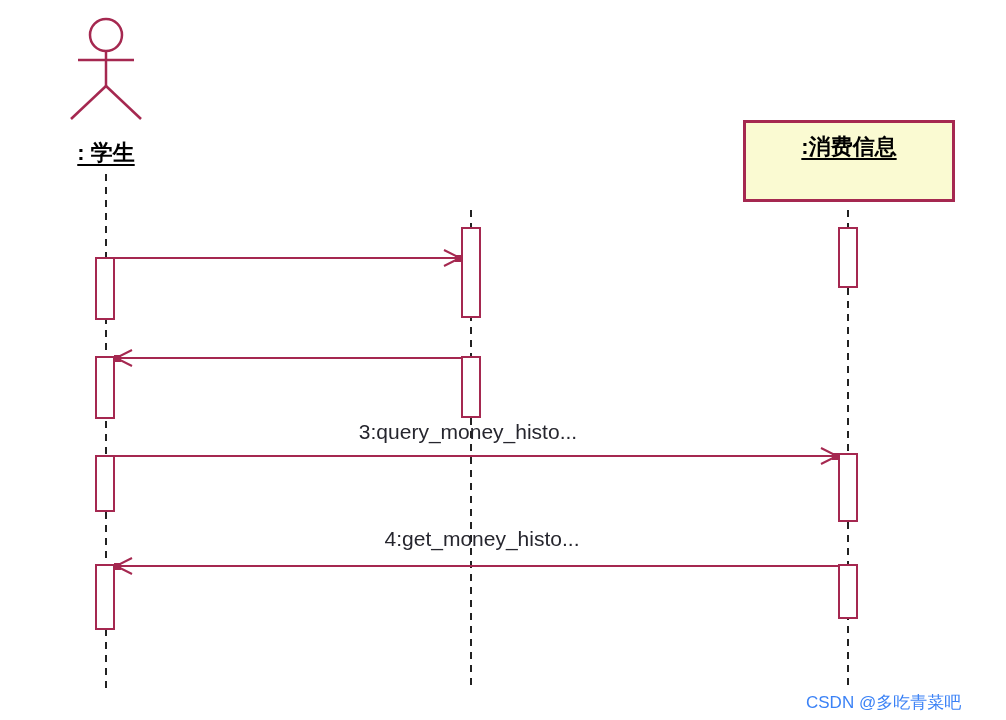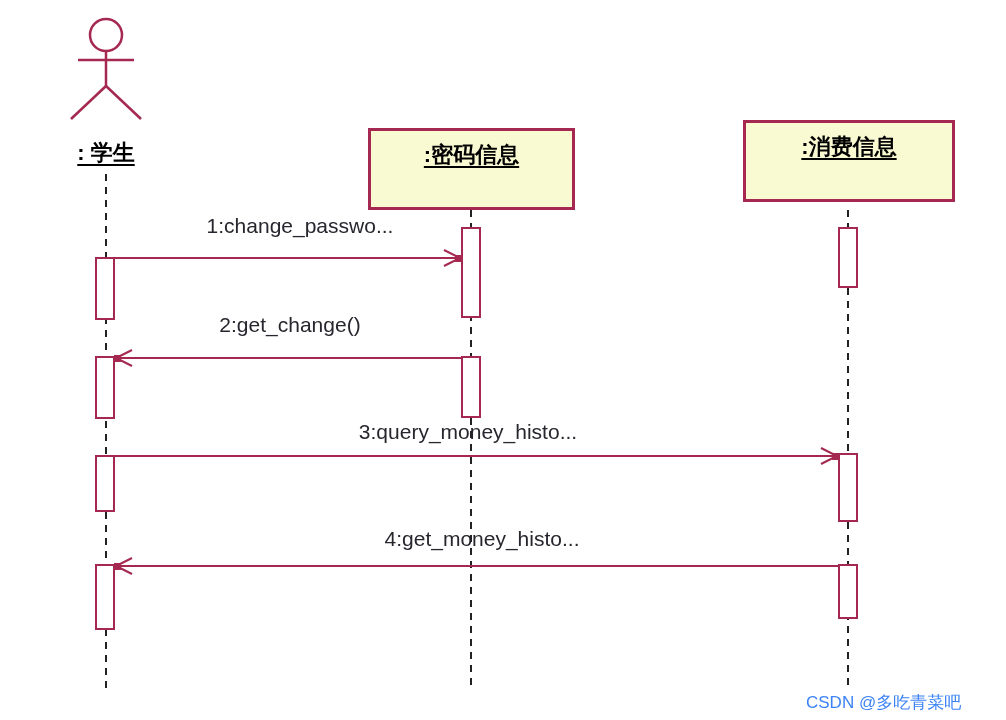--- a/index.html
+++ b/index.html
@@ -56,45 +56,40 @@
 
   <svg class="abs" style="left:60px;top:12px;" width="92" height="112" viewBox="0 0 92 112">
     <circle cx="46" cy="23" r="16" fill="none" stroke="#A52850" stroke-width="2.5"></circle>
     <line x1="46" y1="39" x2="46" y2="74" stroke="#A52850" stroke-width="2.5"></line>
     <line x1="18" y1="48" x2="74" y2="48" stroke="#A52850" stroke-width="2.5"></line>
     <line x1="46" y1="74" x2="11" y2="107" stroke="#A52850" stroke-width="2.5"></line>
     <line x1="46" y1="74" x2="81" y2="107" stroke="#A52850" stroke-width="2.5"></line>
   </svg>
   <div class="actor-label" style="left:35px;top:138px;width:142px;">: 学生</div>
 
-  <div class="obj" style="left:368px;top:128px;width:207px;">
-    <span>:密码信息</span>
-  </div>
   <div class="obj" style="left:743px;top:120px;width:212px;">
     <span>:消费信息</span>
   </div>
 
   <div class="act" style="left:95px;top:257px;height:63px;"></div>
   <div class="act" style="left:95px;top:356px;height:63px;"></div>
   <div class="act" style="left:95px;top:455px;height:57px;"></div>
   <div class="act" style="left:95px;top:564px;height:66px;"></div>
   <div class="act" style="left:461px;top:227px;height:91px;"></div>
   <div class="act" style="left:461px;top:356px;height:62px;"></div>
   <div class="act" style="left:838px;top:227px;height:61px;"></div>
   <div class="act" style="left:838px;top:453px;height:69px;"></div>
   <div class="act" style="left:838px;top:564px;height:55px;"></div>
 
-  <div class="msg-label" style="left:150px;top:214px;width:300px;">1:change_passwo...</div>
   <svg class="abs" style="left:113px;top:248px;" width="350" height="20" viewBox="0 0 350 20">
     <line x1="0" y1="10" x2="346" y2="10" stroke="#A52850" stroke-width="2"></line>
     <polyline points="331,2 347,10 331,18" fill="none" stroke="#A52850" stroke-width="2"></polyline>
     <rect x="342" y="7" width="7" height="7" fill="#A52850"></rect>
   </svg>
 
-  <div class="msg-label" style="left:140px;top:313px;width:300px;">2:get_change()</div>
   <svg class="abs" style="left:113px;top:348px;" width="350" height="20" viewBox="0 0 350 20">
     <line x1="4" y1="10" x2="350" y2="10" stroke="#A52850" stroke-width="2"></line>
     <polyline points="19,2 3,10 19,18" fill="none" stroke="#A52850" stroke-width="2"></polyline>
     <rect x="1" y="7" width="7" height="7" fill="#A52850"></rect>
   </svg>
 
   <div class="msg-label" style="left:308px;top:420px;width:320px;">3:query_money_histo...</div>
   <svg class="abs" style="left:113px;top:446px;" width="727" height="20" viewBox="0 0 727 20">
     <line x1="0" y1="10" x2="723" y2="10" stroke="#A52850" stroke-width="2"></line>
     <polyline points="708,2 724,10 708,18" fill="none" stroke="#A52850" stroke-width="2"></polyline>

